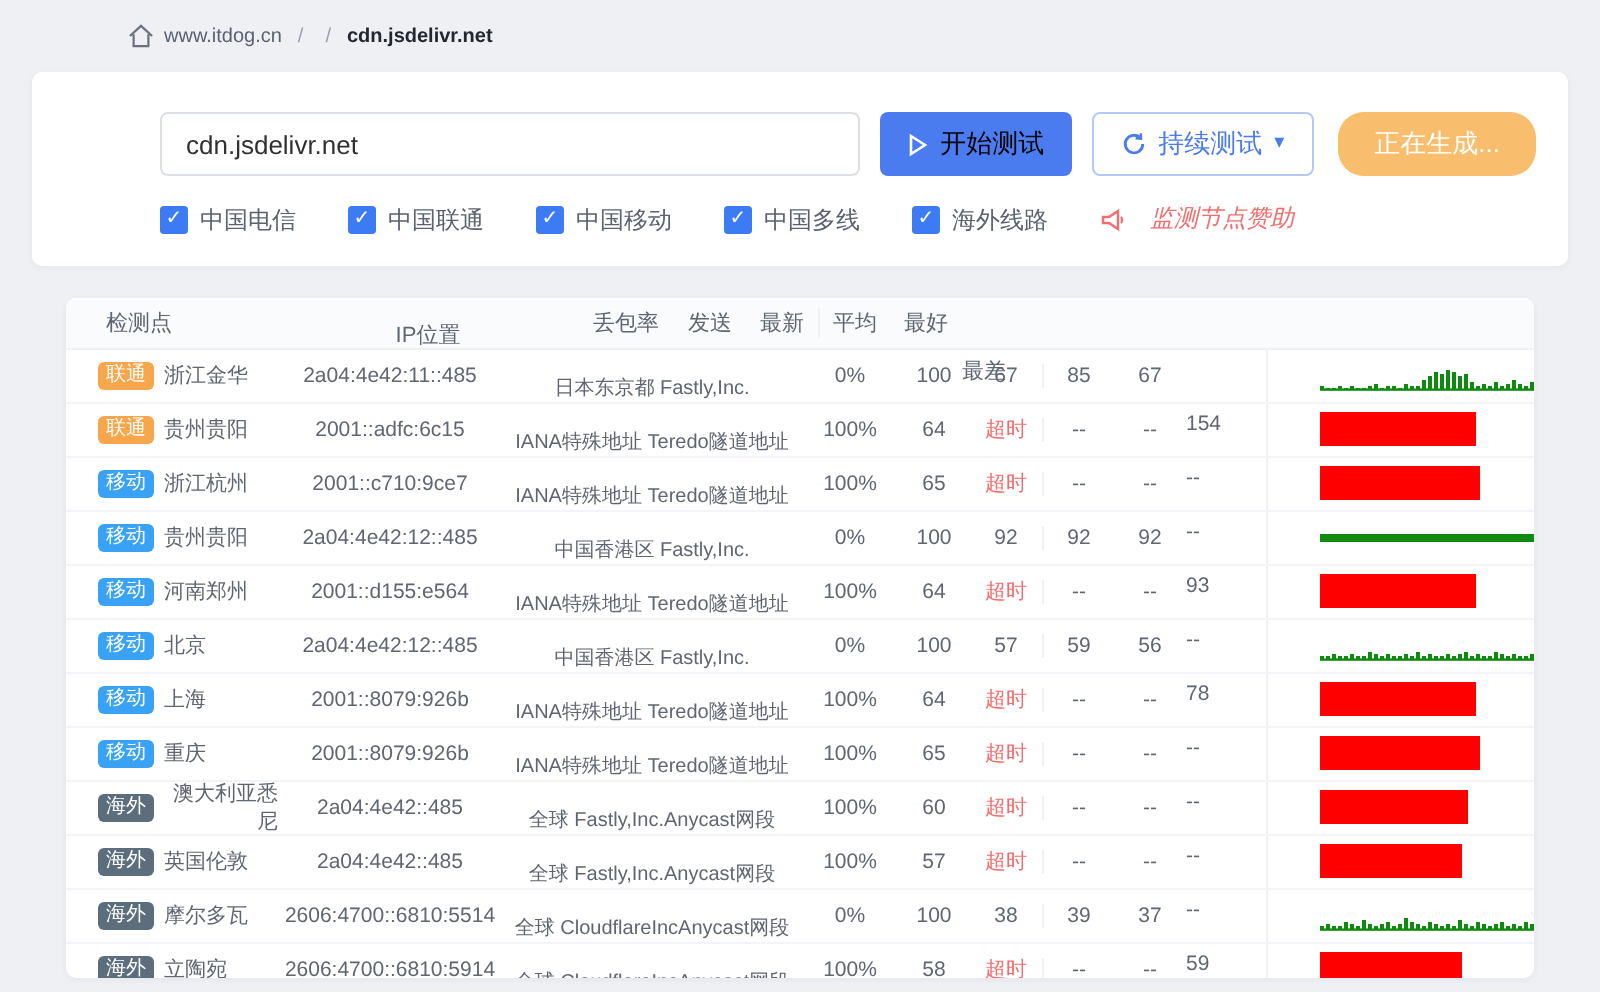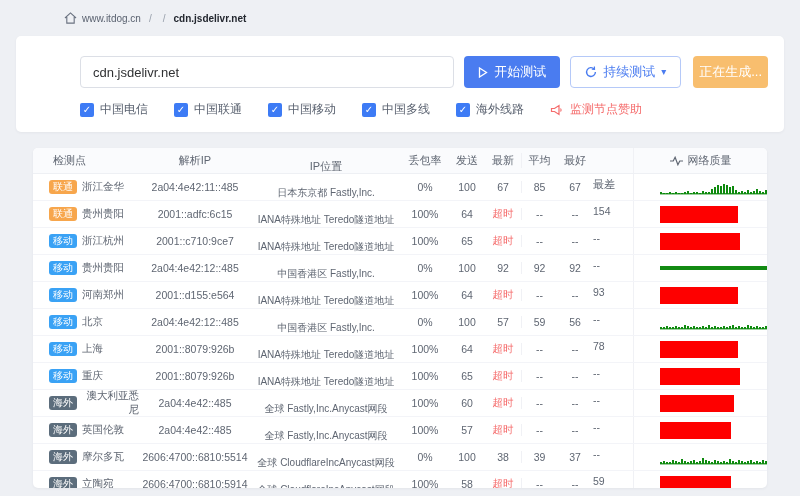--- a/index.html
+++ b/index.html
@@ -13,29 +13,29 @@
   .breadcrumb{display:flex;align-items:center;gap:5px;padding:12px 0 0 64px;font-size:10px;color:#5a6270;}
   .breadcrumb .sep{color:#9aa1ad;margin:0 3px;}
   .breadcrumb .target{color:#23272f;font-weight:bold;}
   .crumb{cursor:pointer;}
   
   .card{background:#fff;border-radius:5px;box-shadow:0 1px 3px rgba(30,40,60,.05);}
   .panel{margin:12px 16px 0;padding:20px 16px 14px 64px;}
   .input-row{display:flex;align-items:center;gap:10px;}
   .host-input{width:366px;height:30px;border:1px solid #dcdfe6;border-radius:4px;padding:0 12px;font-size:13px;color:#303133;outline:none;}
   .btn{height:32px;border-radius:4px;font-size:13px;display:inline-flex;align-items:center;justify-content:center;gap:6px;padding:0 14px;border:none;cursor:pointer;white-space:nowrap;}
-  .btn-start{background:#4a7cf0;color:#ffffff;}
+  .btn-start{background:#4a7cf0;color:#000000;}
   .btn-cont{background:#fff;color:#4a7cf0;border:1px solid #b5c9f8;}
-  .btn-gen{background:#f8be6e;color:#fff;margin-left:2px;padding:0 6px;}
+  .btn-gen{background:#f8be6e;color:#fff;margin-left:2px;padding:0 18px;border-radius:13px;}
   .caret{font-size:10px;line-height:1;}
   
   .filters{display:flex;align-items:center;margin-top:13px;font-size:12px;color:#5a6270;}
   .cb-item{display:inline-flex;align-items:center;gap:6px;margin-right:26px;cursor:pointer;}
   .cb{width:14px;height:14px;background:#3d7bf5;border-radius:2px;color:#fff;font-size:10px;line-height:14px;text-align:center;flex:0 0 auto;}
-  .sponsor{display:inline-flex;align-items:center;gap:8px;color:#f56c6c;text-decoration:none;cursor:pointer;}
+  .sponsor{display:inline-flex;align-items:center;gap:13px;color:#f56c6c;text-decoration:none;cursor:pointer;font-style:italic;}
   
   .table-card{margin:16px 33px 0;height:340px;overflow:hidden;}
   .thead{display:flex;align-items:center;height:25px;background:#fafbfd;border-bottom:1px solid #eef0f4;font-size:11px;color:#5f6672;}
   .trow{display:flex;align-items:center;height:26px;border-bottom:1px solid #f3f4f8;font-size:10.5px;color:#5f6672;}
   .col{box-sizing:border-box;flex:0 0 auto;}
   .c1{width:106px;padding-left:16px;display:flex;align-items:center;gap:5px;text-align:right;}
   .thead .c1{padding-left:20px;}
   .c2{width:112px;text-align:center;}
   .c3{width:150px;text-align:center;font-size:10px;margin-top:12px;}
   .thead .c3{font-size:11px;}
@@ -117,36 +117,27 @@
           </svg>
       </span>
       <span>监测节点赞助</span>
     </a>
   </div>
 </div>
 
 <div class="card table-card">
   <div class="thead">
     <span class="col c1">检测点</span>
-    <span class="col c2">解析IP</span>
     <span class="col c3">IP位置</span>
     <span class="col c4">丢包率</span>
     <span class="col c5">发送</span>
     <span class="col c6">最新</span>
     <span class="col c7">平均</span>
     <span class="col c8">最好</span>
     <span class="col c9">最差</span>
-    <span class="col c10">
-      <span class="icon">
-        <svg width="13" height="10" viewBox="0 0 14 10">
-            <path d="M0 5 H3.5 L5.5 1 L8.5 9 L10.5 5 H14" fill="none" stroke="#5f6672" stroke-width="1.3"></path>
-          </svg>
-      </span>
-      <span>网络质量</span>
-    </span>
   </div>
   <div id="tbody">
       <div class="trow">
     <span class="col c1">
       <span class="badge" style="background: rgb(247, 166, 76);">联通</span>
       <span class="node">浙江金华</span>
     </span>
     <span class="col c2">2a04:4e42:11::485</span>
     <span class="col c3">日本东京都 Fastly,Inc.</span>
     <span class="col c4">0%</span>

